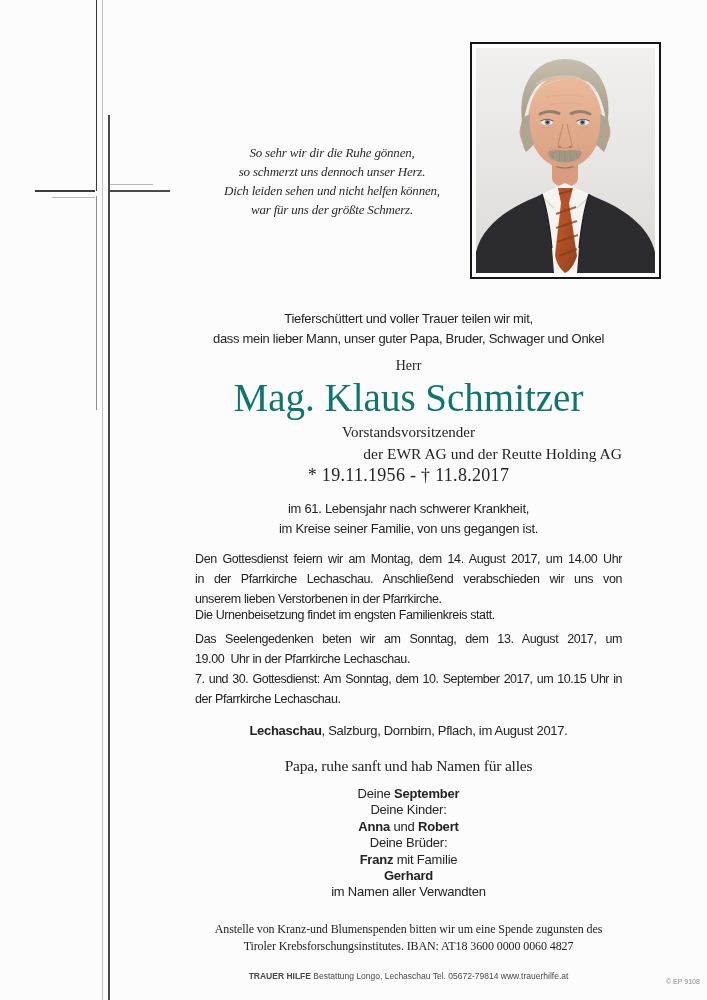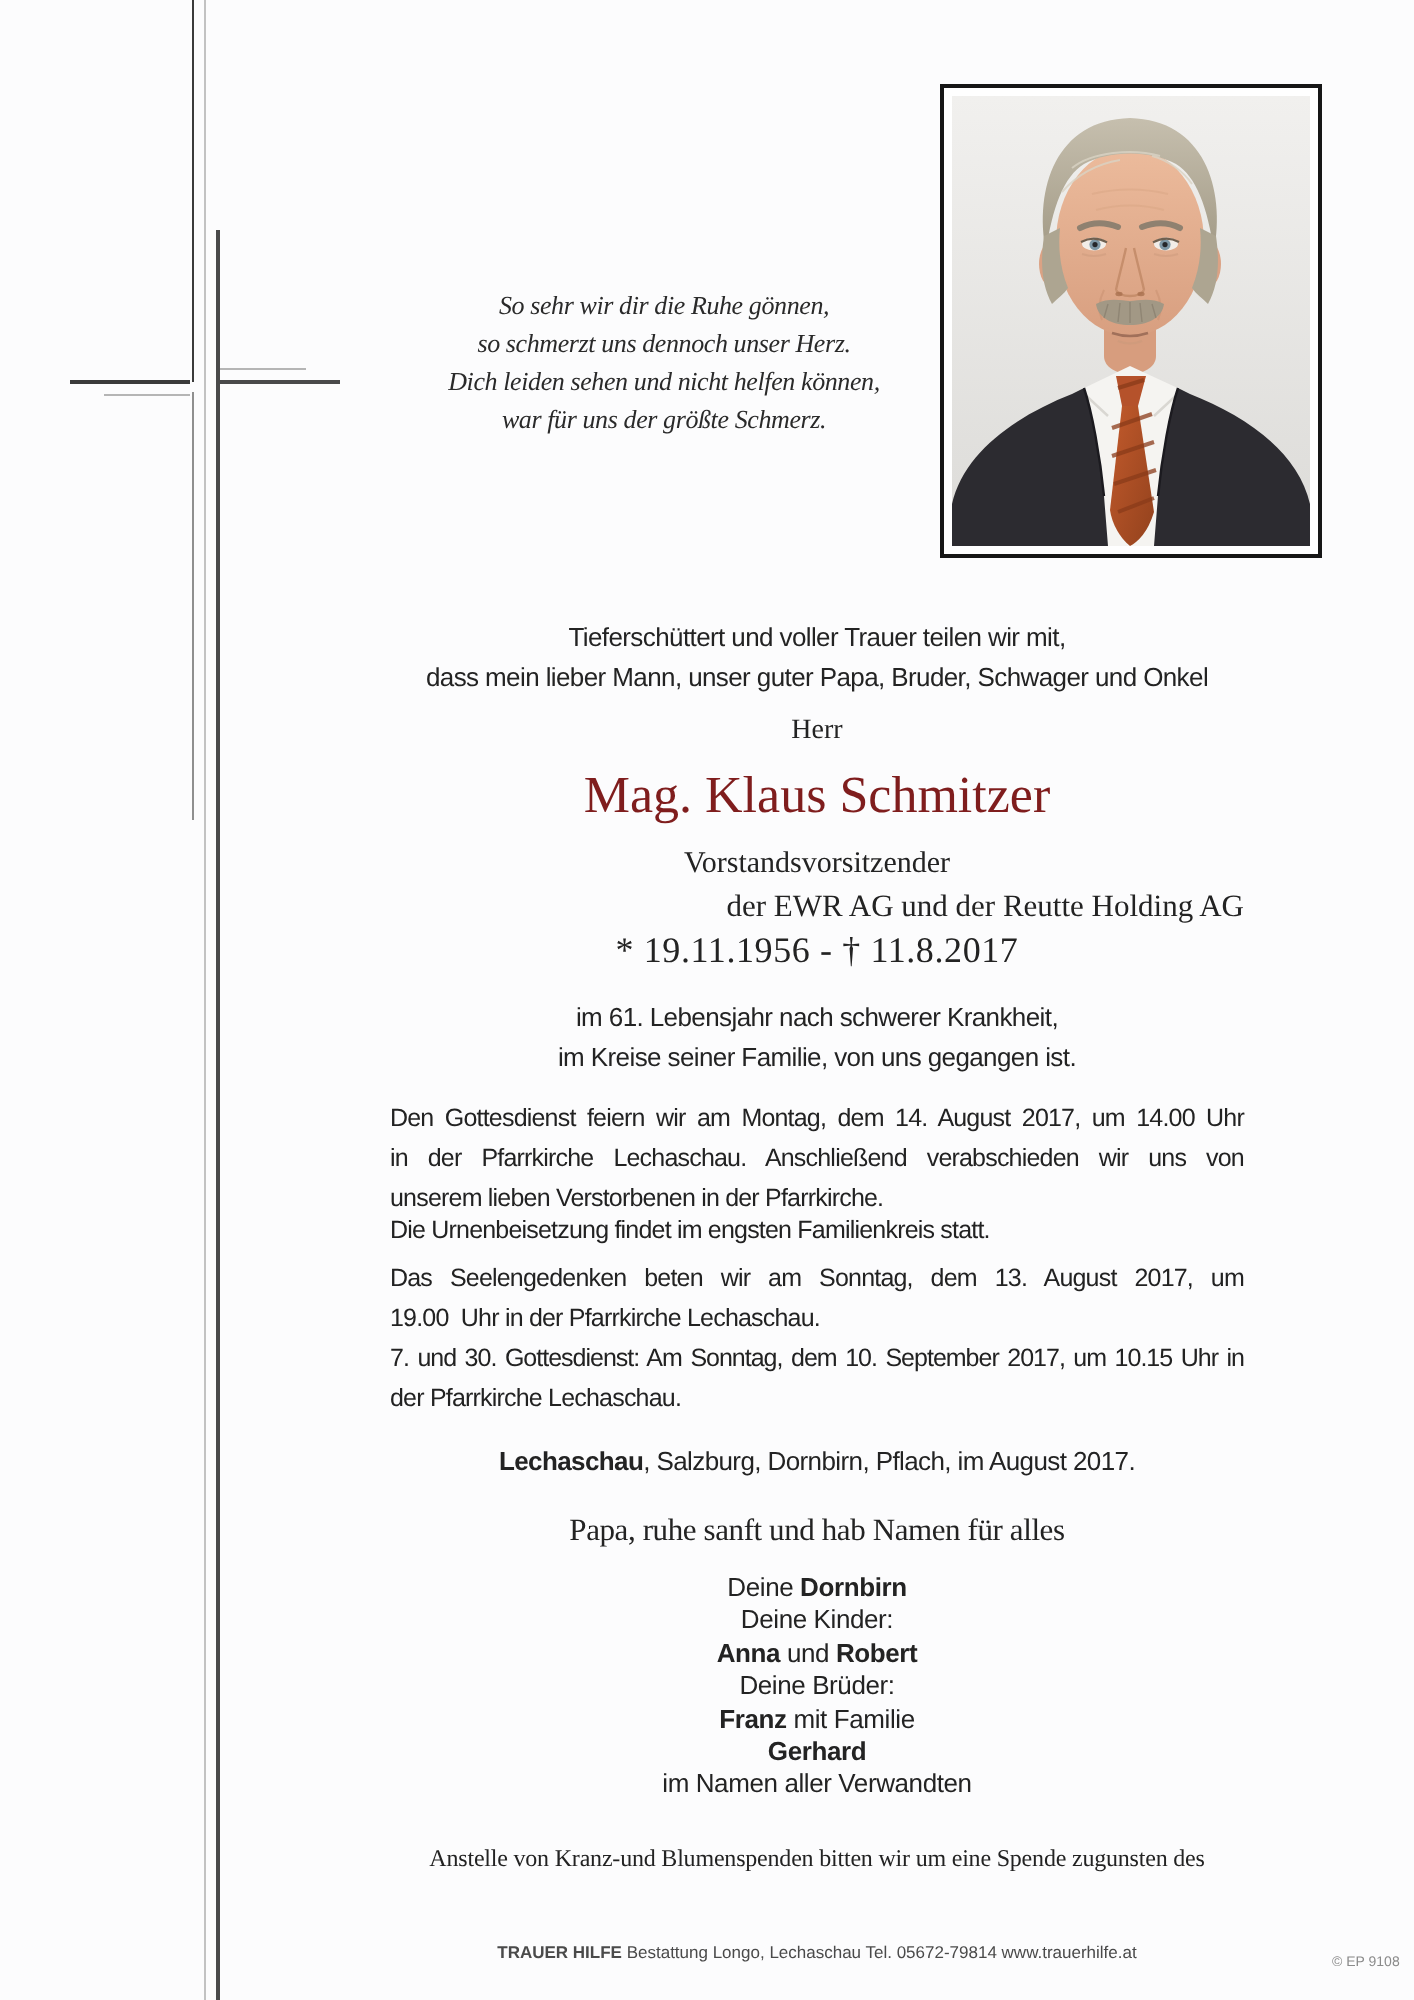--- a/index.html
+++ b/index.html
@@ -123,21 +123,21 @@
     <div>Dich leiden sehen und nicht helfen können,</div>
     <div>war für uns der größte Schmerz.</div>
   </div>
 
   <div class="abs col c sans13" style="top:309px;">
     <div>Tieferschüttert und voller Trauer teilen wir mit,</div>
     <div>dass mein lieber Mann, unser guter Papa, Bruder, Schwager und Onkel</div>
   </div>
 
   <div class="abs col c ser" style="top:358px;font-size:14px;text-align:center;">Herr</div>
-  <div class="abs col c ser" style="top:379px;font-size:26px;line-height:38px;color:#7f1d1d;">Mag. Klaus Schmitzer</div>
+  <div class="abs col c ser" style="top:379px;font-size:39px;line-height:38px;color:#0f766e;">Mag. Klaus Schmitzer</div>
   <div class="abs col c ser" style="top:424px;font-size:15px;">Vorstandsvorsitzender</div>
   <div class="abs col c ser" style="top:445px;font-size:15.5px;text-align:right;">der EWR AG und der Reutte Holding AG</div>
   <div class="abs col c ser" style="top:465px;font-size:18px;letter-spacing:0.3px;">* 19.11.1956 - † 11.8.2017</div>
 
   <div class="abs col c sans13" style="top:499px;">
     <div>im 61. Lebensjahr nach schwerer Krankheit,</div>
     <div>im Kreise seiner Familie, von uns gegangen ist.</div>
   </div>
 
   <div class="abs col jpara" style="top:550px;">
@@ -160,31 +160,32 @@
     <div class="jlast">der Pfarrkirche Lechaschau.</div>
   </div>
 
   <div class="abs col c sans13" style="top:721px;">
     <span class="b">Lechaschau</span><span>, Salzburg, Dornbirn, Pflach, im August 2017.</span>
   </div>
 
   <div class="abs col c ser" style="top:757px;font-size:15.5px;letter-spacing:-0.2px;">Papa, ruhe sanft und hab Namen für alles</div>
 
   <div class="abs col c names" style="top:786px;">
-    <div><span>Deine </span><span class="b">Dornbirn</span></div>
+    <div><span>Deine </span><span class="b">September</span></div>
     <div>Deine Kinder:</div>
     <div><span class="b">Anna</span><span> und </span><span class="b">Robert</span></div>
     <div>Deine Brüder:</div>
     <div><span class="b">Franz</span><span> mit Familie</span></div>
     <div class="b">Gerhard</div>
     <div>im Namen aller Verwandten</div>
   </div>
 
   <div class="abs col c ser" style="top:921px;font-size:12px;line-height:17px;letter-spacing:-0.1px;">
     <div>Anstelle von Kranz-und Blumenspenden bitten wir um eine Spende zugunsten des</div>
+    <div>Tiroler Krebsforschungsinstitutes. IBAN: AT18 3600 0000 0060 4827</div>
   </div>
 
   <div class="abs col c footer" style="top:971px;">
     <span class="b">TRAUER HILFE</span><span> Bestattung Longo, Lechaschau Tel. 05672-79814 www.trauerhilfe.at</span>
   </div>
   <div class="abs pcode" style="left:666px;top:978px;">© EP 9108</div>
 
 </div>
 
 </body></html>

